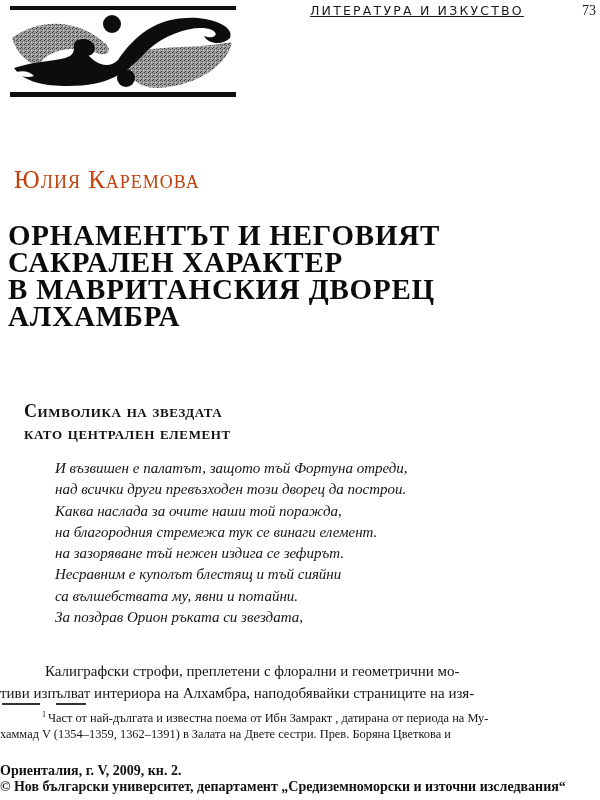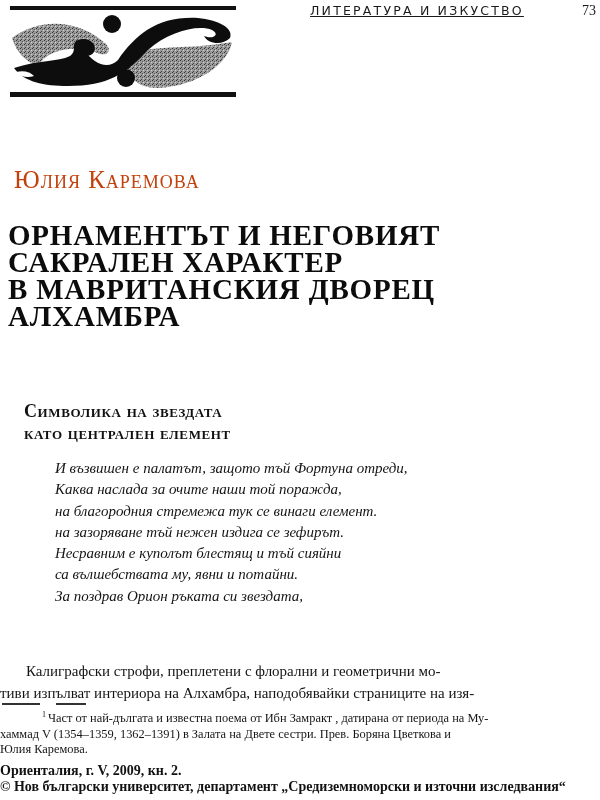--- a/index.html
+++ b/index.html
@@ -98,21 +98,21 @@
       left: 0;
       top: 660px;
       width: 592px;
       font-family: "Liberation Serif", serif;
       font-size: 15px;
       line-height: 22px;
       color: #141414;
       text-align: justify;
     }
     .body-text div { white-space: nowrap; }
-    .body-text .indent { padding-left: 26px; }
+    .body-text .indent { padding-left: 45px; }
     .fn-rule {
       position: absolute;
       top: 703px;
       height: 2px;
       background: #333;
     }
     .footnote {
       position: absolute;
       left: 0;
       top: 707px;
@@ -180,38 +180,38 @@
   <span>Алхамбра</span>
 </h1>
 
 <h2 class="subtitle">
   <span>Символика на звездата</span>
   <span>като централен елемент</span>
 </h2>
 
 <div class="poem">
   <div>И възвишен е палатът, защото тъй Фортуна отреди,</div>
+  <div>над всички други превъзходен този дворец да построи.</div>
   <div>Каква наслада за очите наши той поражда,</div>
   <div>на благородния стремежа тук се винаги елемент.</div>
   <div>на зазоряване тъй нежен издига се зефирът.</div>
   <div>Несравним е куполът блестящ и тъй сияйни</div>
   <div>са вълшебствата му, явни и потайни.</div>
   <div>За поздрав Орион ръката си звездата,</div>
 </div>
 
 <div class="body-text">
   <div class="indent">Калиграфски строфи, преплетени с флорални и геометрични мо-</div>
   <div>тиви изпълват интериора на Алхамбра, наподобявайки страниците на изя-</div>
 </div>
 
 <div class="fn-rule" style="left:2px;width:38px;"></div>
 <div class="fn-rule" style="left:56px;width:30px;"></div>
 
 <div class="footnote">
   <div class="indent"><sup>1</sup><span>Част от най-дългата и известна поема от Ибн Замракт , датирана от периода на Му-</span></div>
   <div>хаммад V (1354–1359, 1362–1391) в Залата на Двете сестри. Прев. Боряна Цветкова и</div>
-  <div>Юлия Каремова.</div>
 </div>
 
 <div class="imprint">
   <div>Ориенталия, г. V, 2009, кн. 2.</div>
   <div>© Нов български университет, департамент „Средиземноморски и източни изследвания“</div>
 </div>
 
 </body></html>

